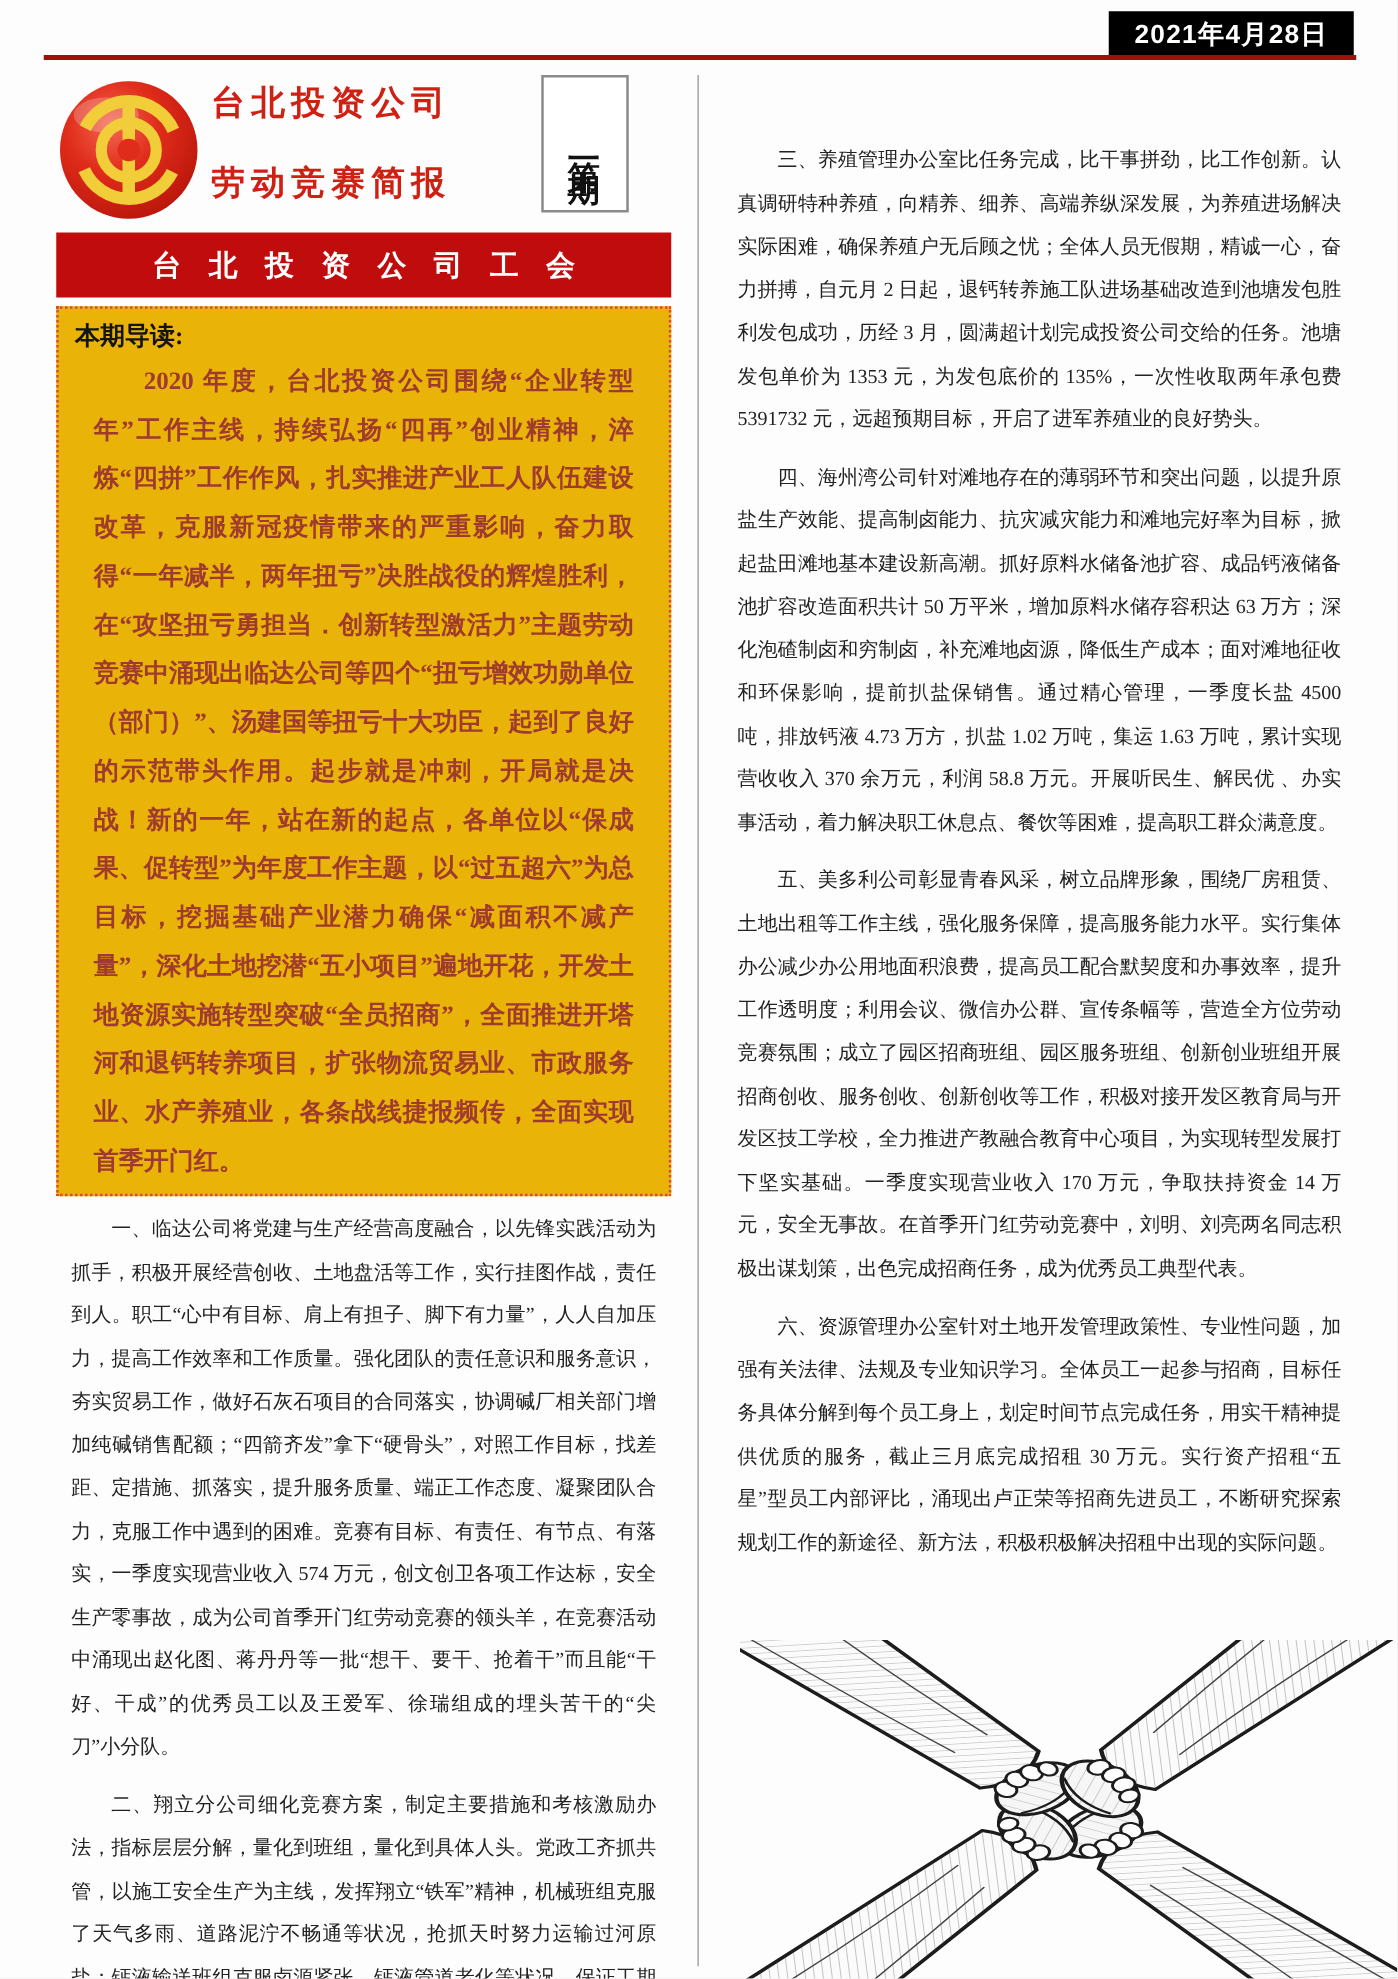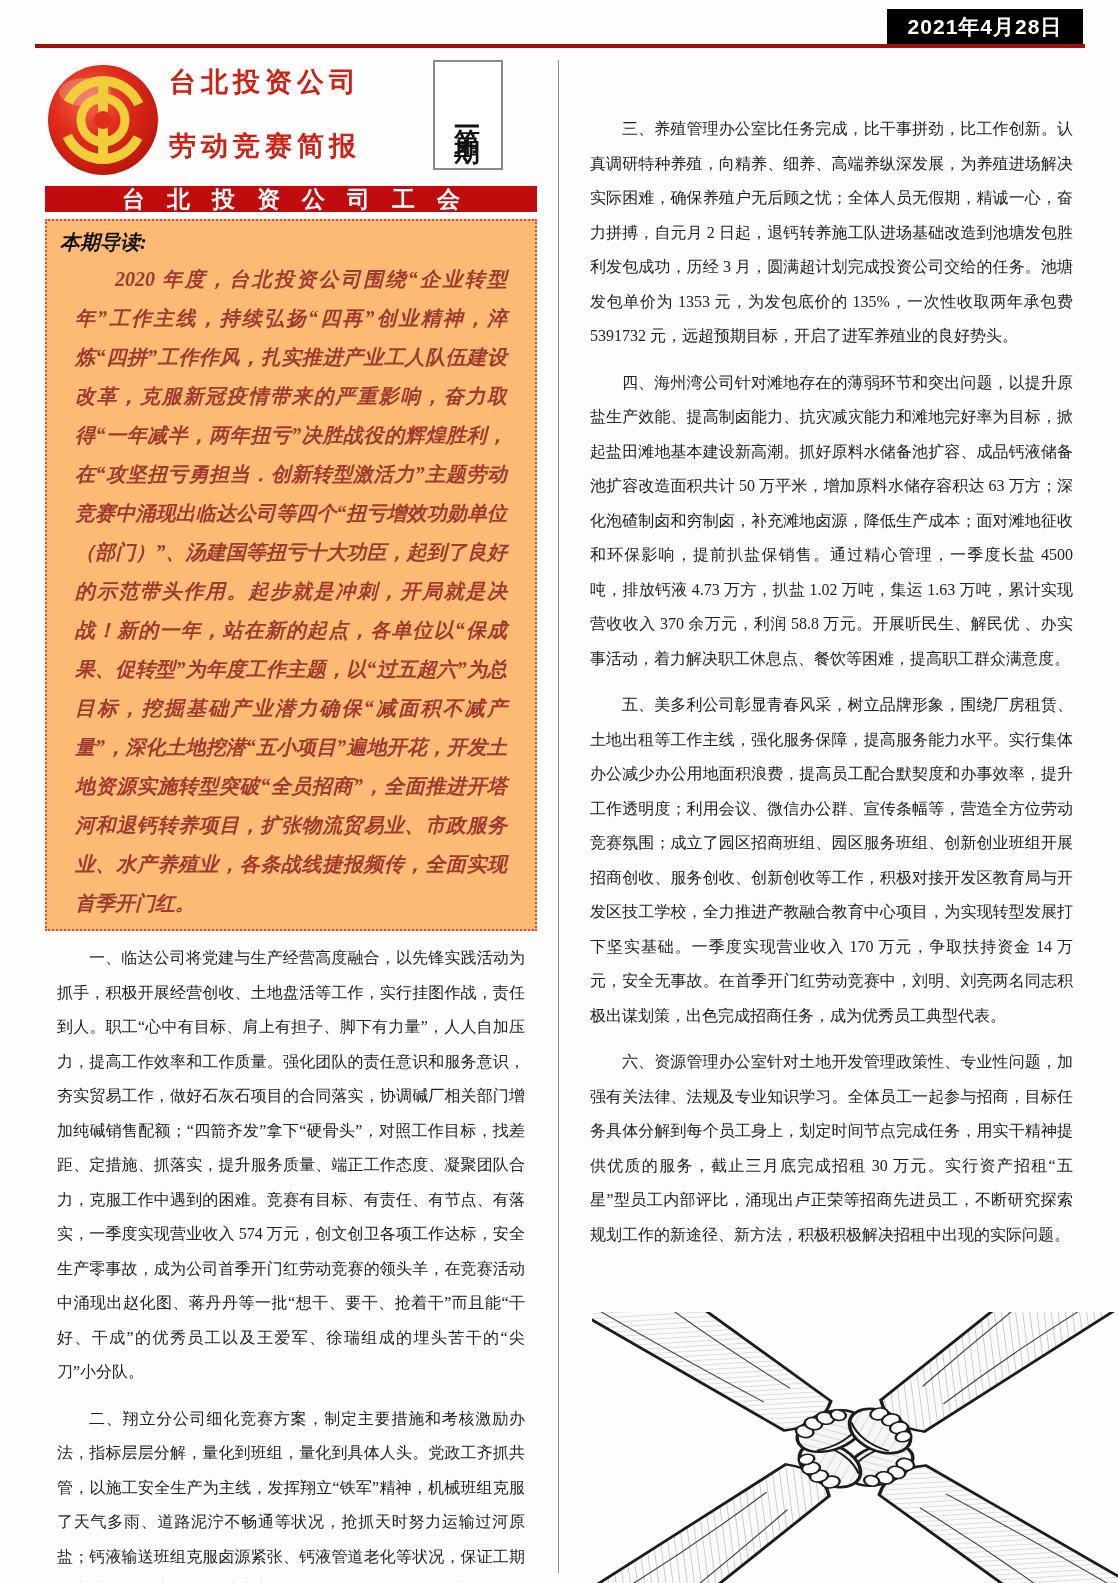--- a/index.html
+++ b/index.html
@@ -32,29 +32,29 @@
     border:2px solid #8a8a8a; background:#fff;
     display:flex; align-items:center; justify-content:center;
   }
   .issue-label {
     writing-mode:vertical-rl; text-orientation:upright;
     font-family:"Liberation Sans",sans-serif; font-size:26px; font-weight:700;
     letter-spacing:5px; color:#111;
   }
 
   .union-banner {
-    height:26px; background:#c00c0c; color:#fff;
+    height:52px; background:#c00c0c; color:#fff;
     font-family:"Liberation Sans",sans-serif; font-size:23px; font-weight:700;
     letter-spacing:22px; text-indent:22px;
     display:flex; align-items:center; justify-content:center;
   }
 
   .intro-box {
-    margin-top:7px; border:2px dotted #dd4a3c; background:#fdba74;
-    padding:8px 13px 6px; min-height:488px; box-sizing:border-box;font-style:italic;
+    margin-top:7px; border:2px dotted #dd4a3c; background:#eab308;
+    padding:8px 13px 6px; min-height:488px; box-sizing:border-box;
   }
   .intro-label { font-size:20px; font-weight:700; color:#141414; }
   .intro-text {
     margin:4px 15px 0; color:#9e3a2e; font-weight:700; font-size:20px;
     line-height:39px; text-align:justify; text-indent:2em;
   }
 
   .article {
     font-size:16px; line-height:34.5px; text-align:justify; text-indent:2em;
     color:#222; margin:12px;

